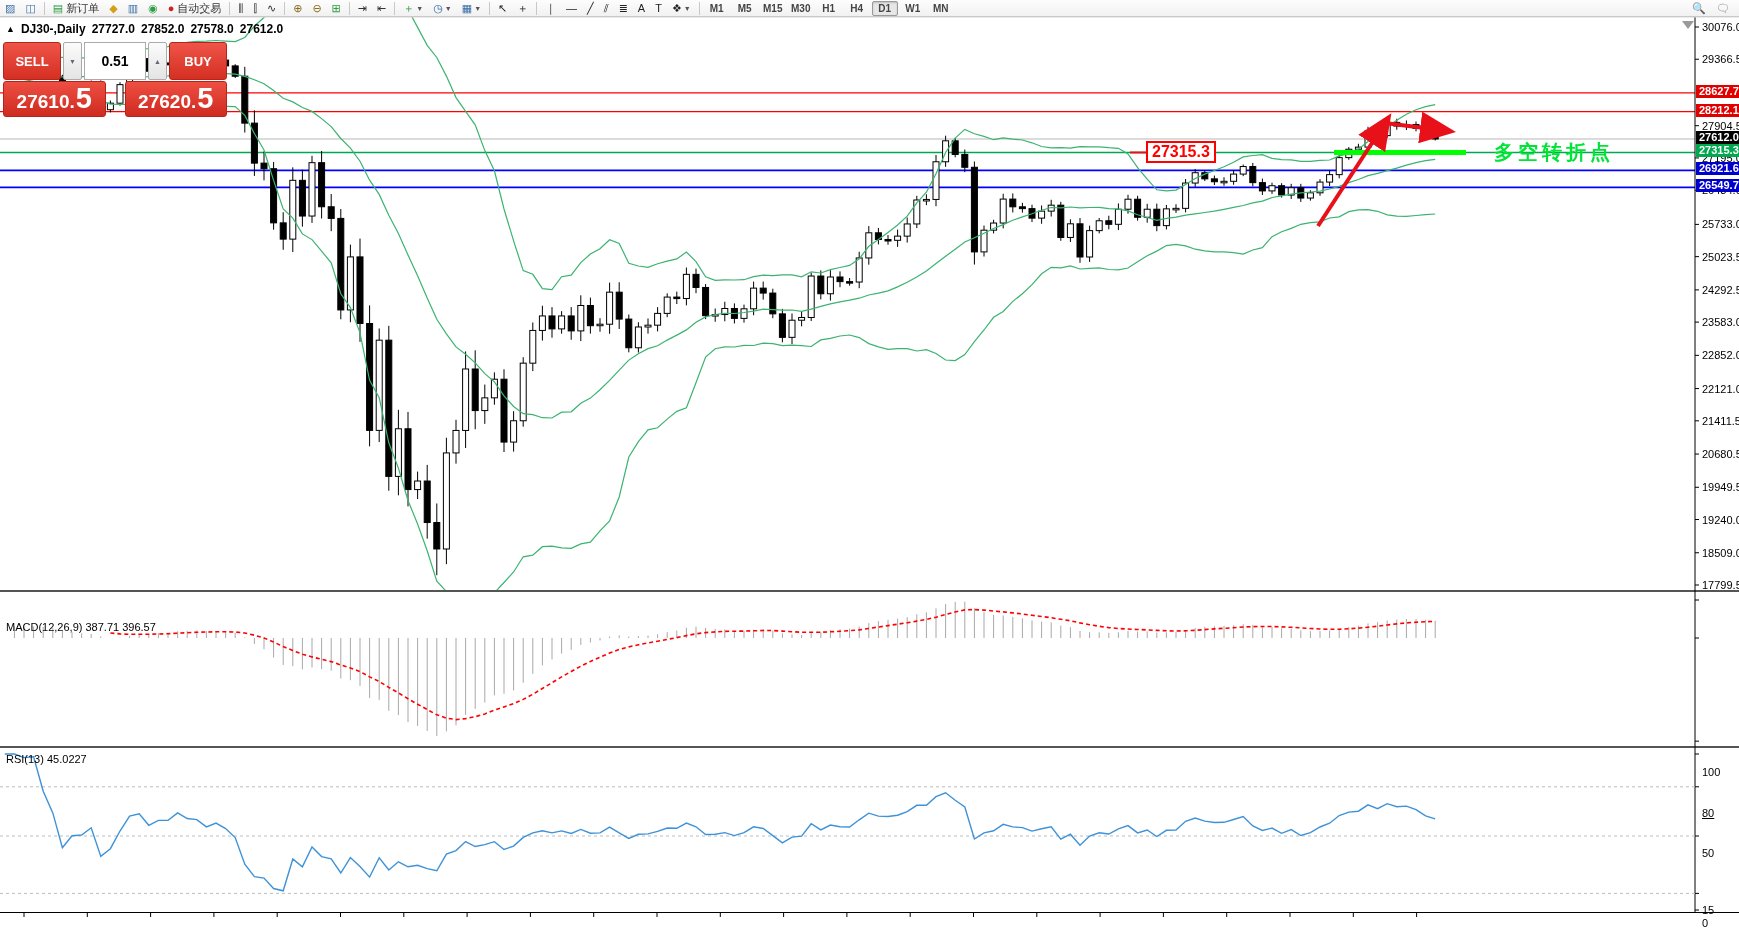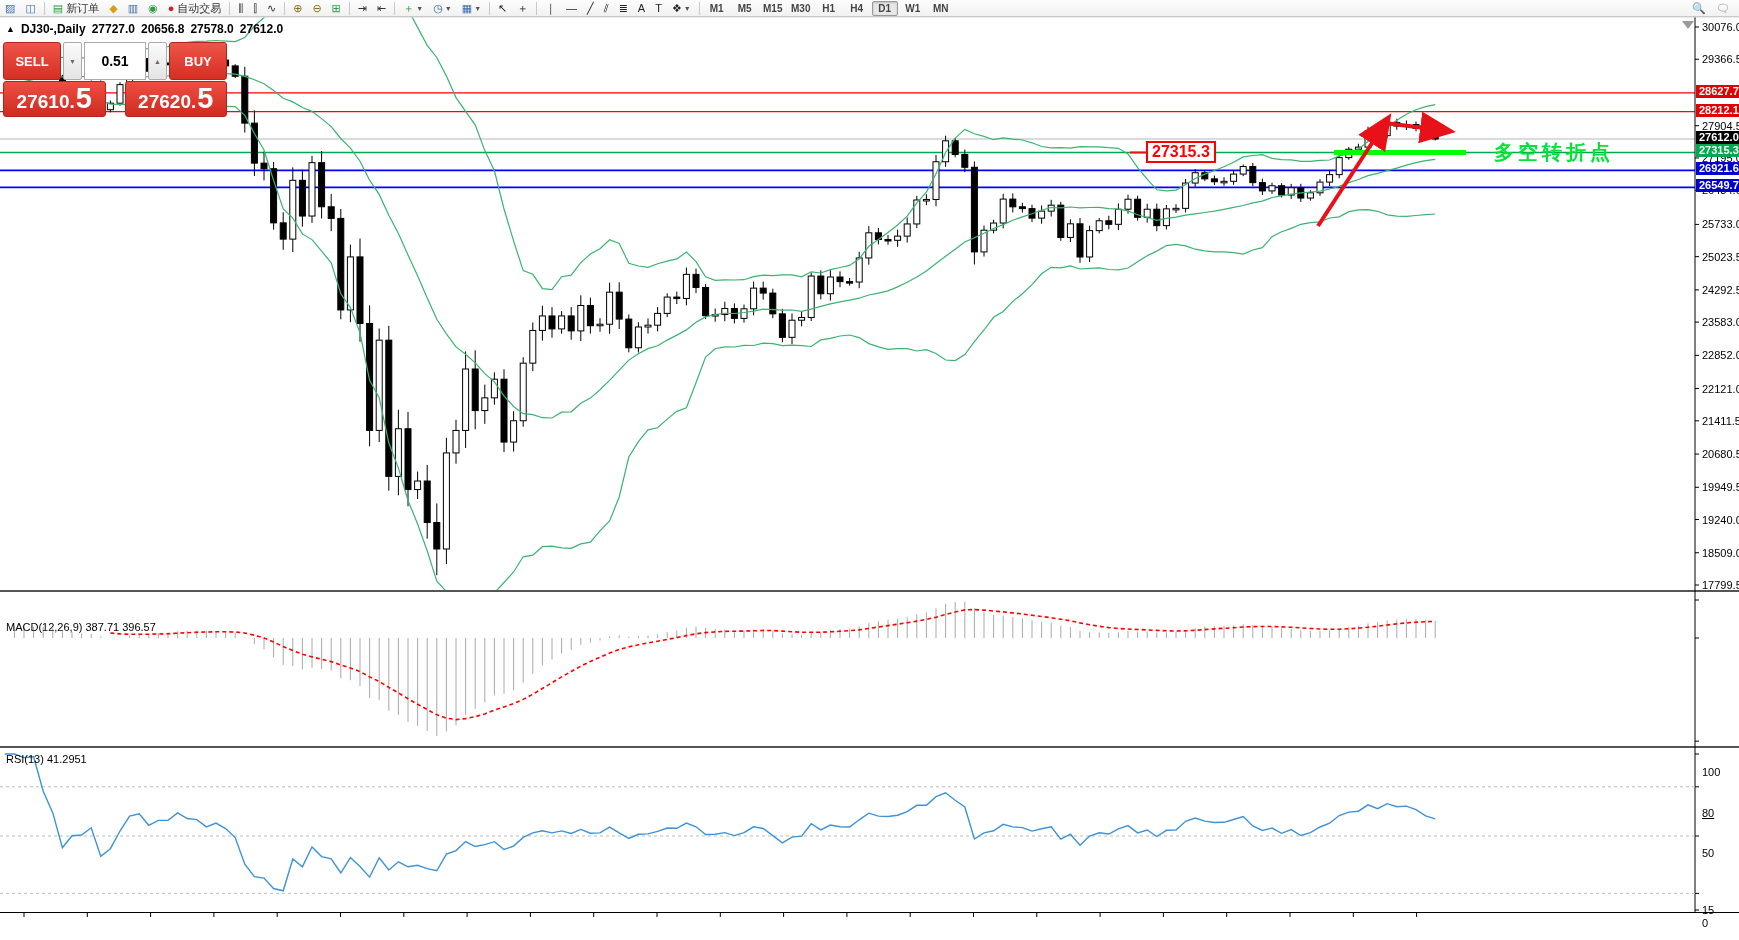--- a/index.html
+++ b/index.html
@@ -734,21 +734,21 @@
           <line x1="1290" y1="896" x2="1290" y2="900" stroke="#000" stroke-width="1"></line>
           <line x1="1353.3" y1="896" x2="1353.3" y2="900" stroke="#000" stroke-width="1"></line>
           <line x1="1416.6" y1="896" x2="1416.6" y2="900" stroke="#000" stroke-width="1"></line>
         </g>
       </svg>
 
     <div id="chart-title">
       <span class="tri">▲</span>
       <span>DJ30-,Daily</span>
       <span>27727.0</span>
-      <span>20656.8</span>
+      <span>27852.0</span>
       <span>27578.0</span>
       <span>27612.0</span>
     </div>
 
     <div id="ocp">
       <div id="ocp-row1">
         <div id="ocp-sell-btn" class="ocp-btn">SELL</div>
         <div class="spin">▼</div>
         <div id="ocp-vol">0.51</div>
         <div class="spin">▲</div>
@@ -768,21 +768,21 @@
       </div>
     </div>
 
     <div id="price-box">27315.3</div>
     <div id="cn-note">多空转折点</div>
 
     <div class="ind-label" style="top:604px">
       <span>MACD(12,26,9)</span> <span>387.71 396.57</span>
     </div>
     <div class="ind-label" style="top:736px">
-      <span>RSI(13)</span> <span>41.2951</span>
+      <span>RSI(13)</span> <span>45.0227</span>
     </div>
 
     <div id="axis-labels">
         <div class="ptick" style="top: 10px;">30076.0</div>
         <div class="ptick" style="top: 42.2487px;">29366.5</div>
         <div class="ptick" style="top: 108.701px;">27904.5</div>
         <div class="ptick" style="top: 140.949px;">27195.0</div>
         <div class="ptick" style="top: 173.266px;">26484.0</div>
         <div class="ptick" style="top: 207.401px;">25733.0</div>
         <div class="ptick" style="top: 239.65px;">25023.5</div>

